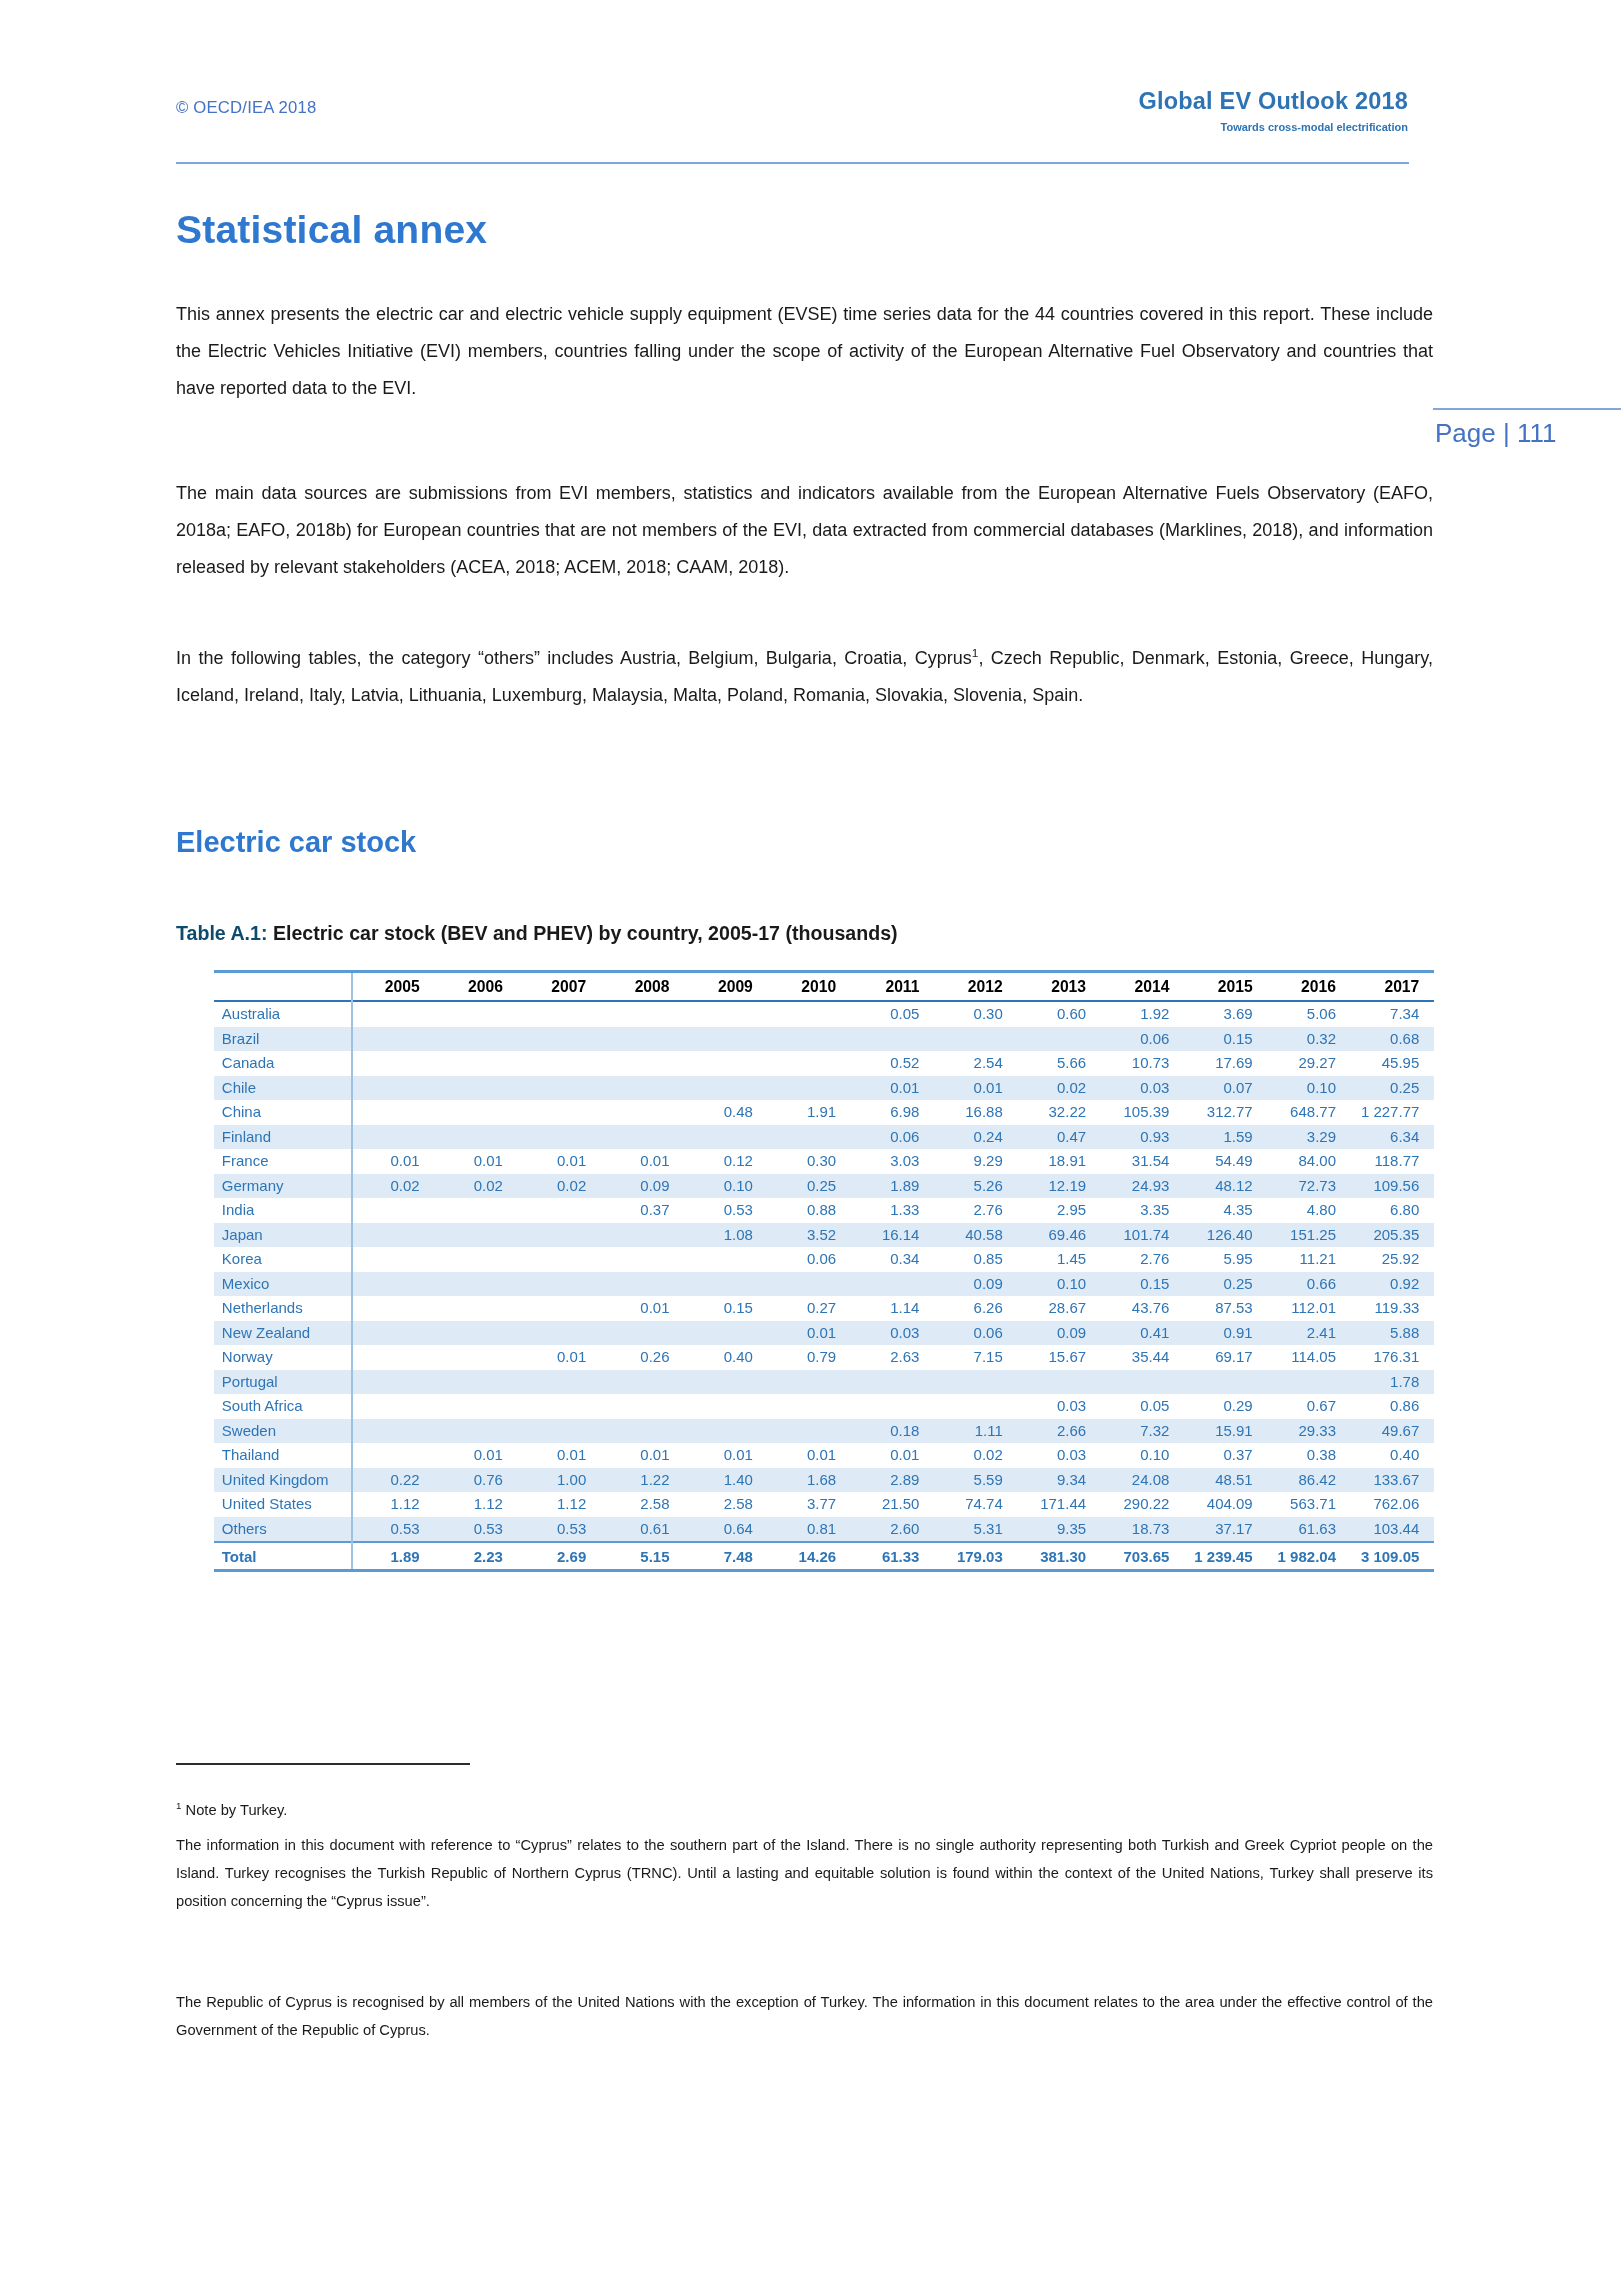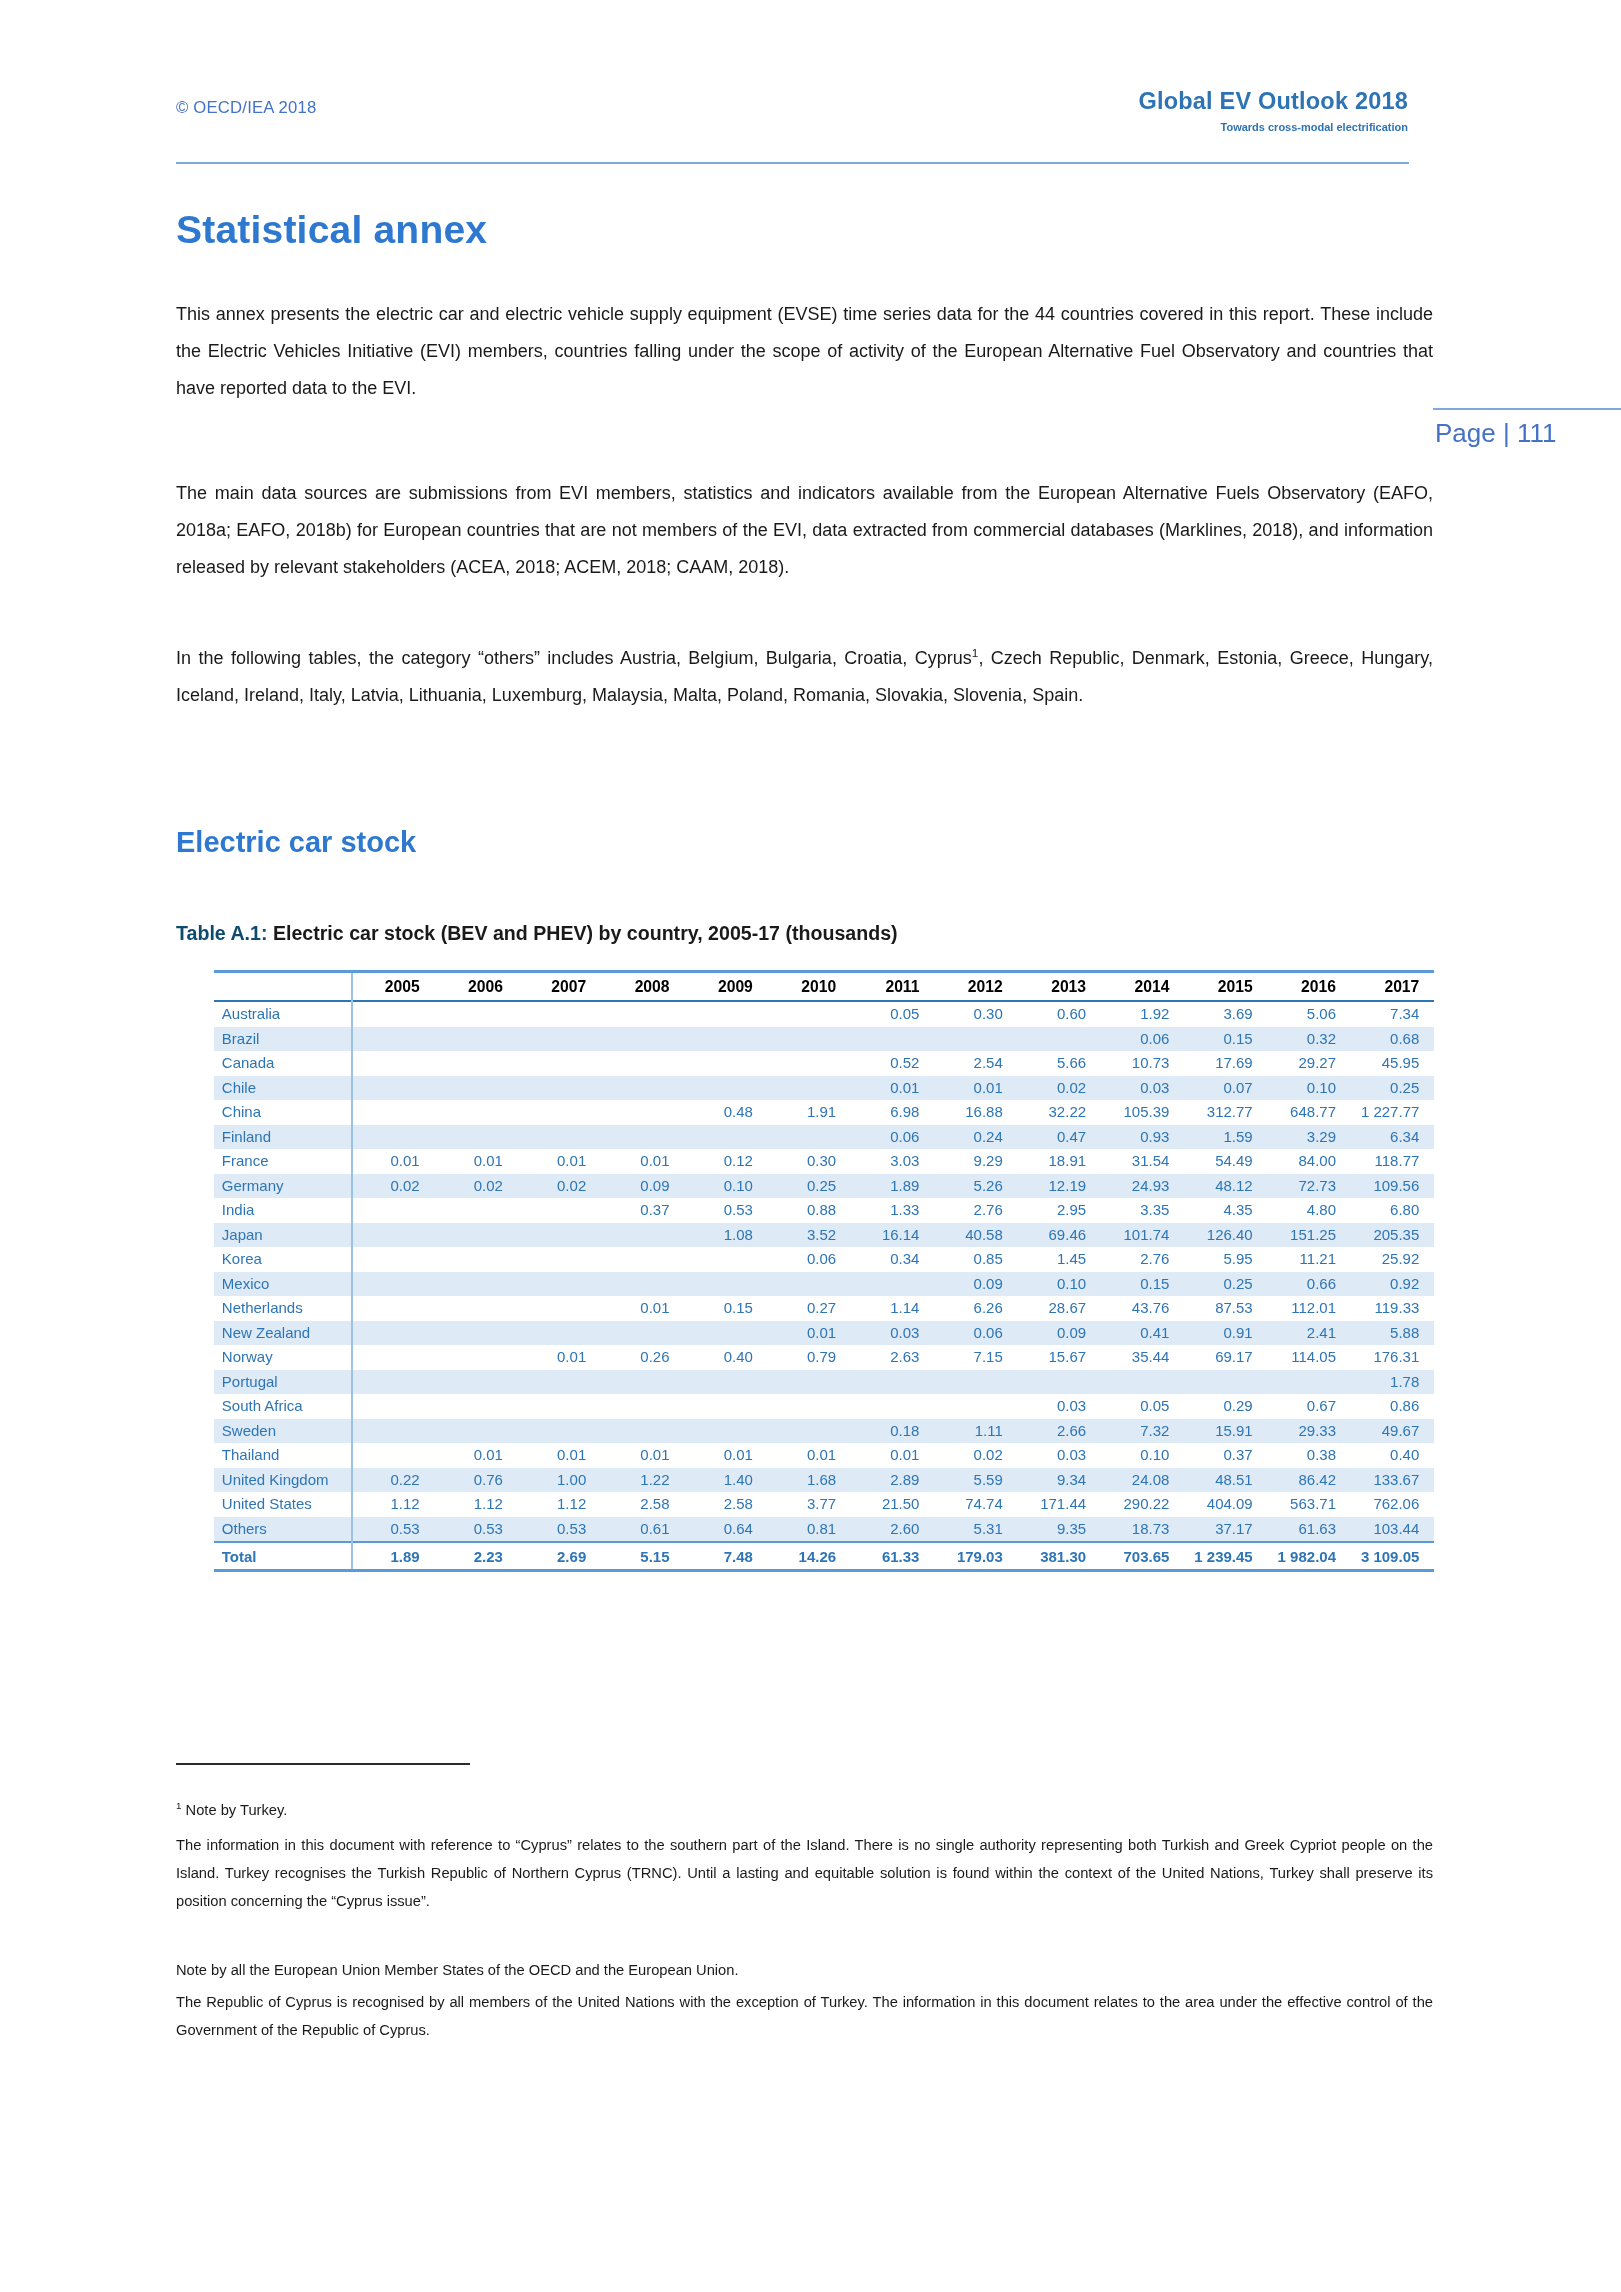--- a/index.html
+++ b/index.html
@@ -518,17 +518,16 @@
         <div class="td">1 239.45</div>
         <div class="td">1 982.04</div>
         <div class="td">3 109.05</div>
       </div>
     <div class="t-vline"></div>
   </div>
 
   <div class="fn-rule"></div>
   <p class="footnote fn1"><sup class="fn-sup">1</sup> <span>Note by Turkey.</span></p>
   <p class="footnote fn2">The information in this document with reference to “Cyprus” relates to the southern part of the Island. There is no single authority representing both Turkish and Greek Cypriot people on the Island. Turkey recognises the Turkish Republic of Northern Cyprus (TRNC). Until a lasting and equitable solution is found within the context of the United Nations, Turkey shall preserve its position concerning the “Cyprus issue”.</p>
-  <p class="footnote fn3">Note by all the European Union Member States of the OECD and the European Union.</p>
   <p class="footnote fn4">The Republic of Cyprus is recognised by all members of the United Nations with the exception of Turkey. The information in this document relates to the area under the effective control of the Government of the Republic of Cyprus.</p>
 
 </div>
 
 
 </body></html>

